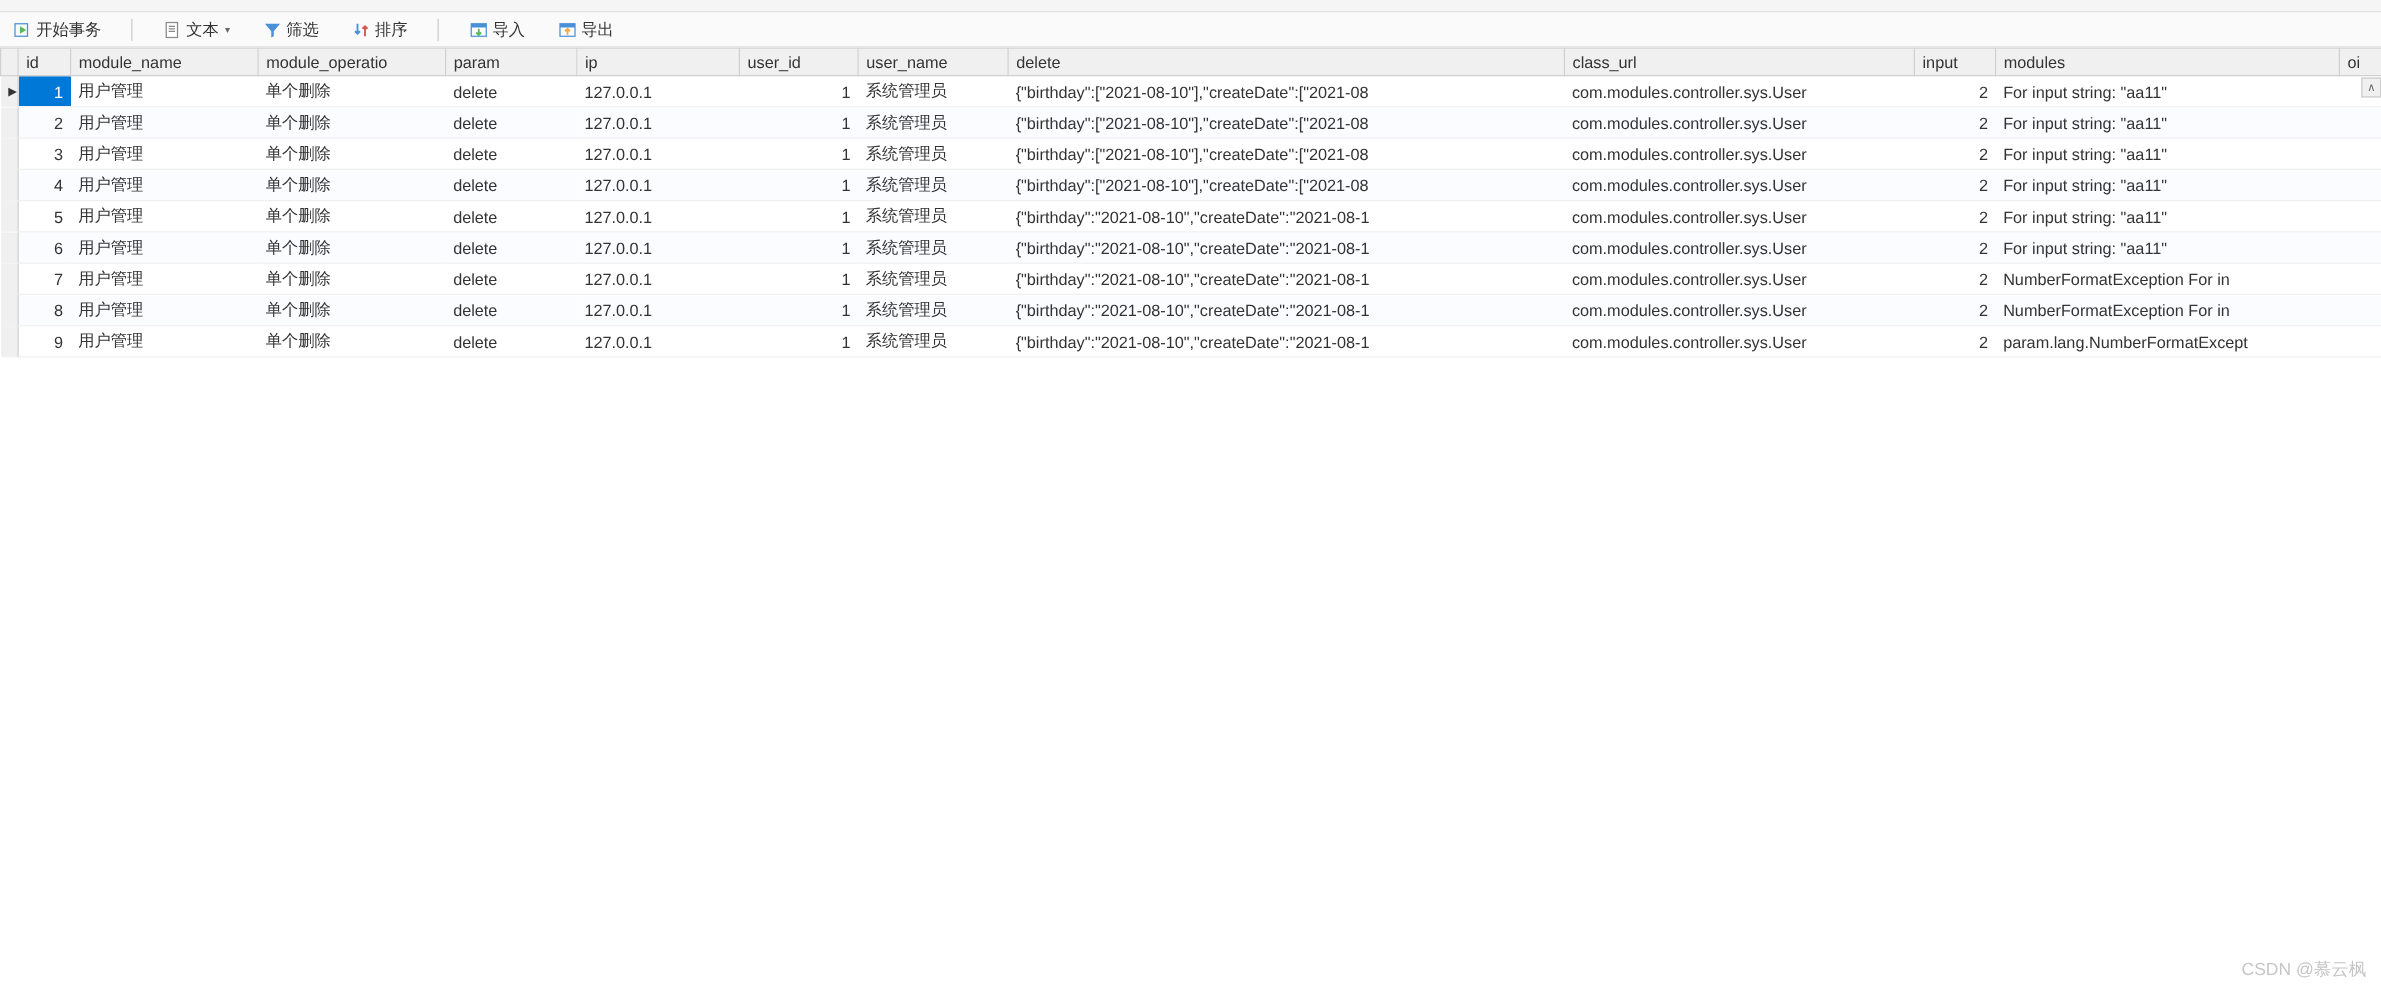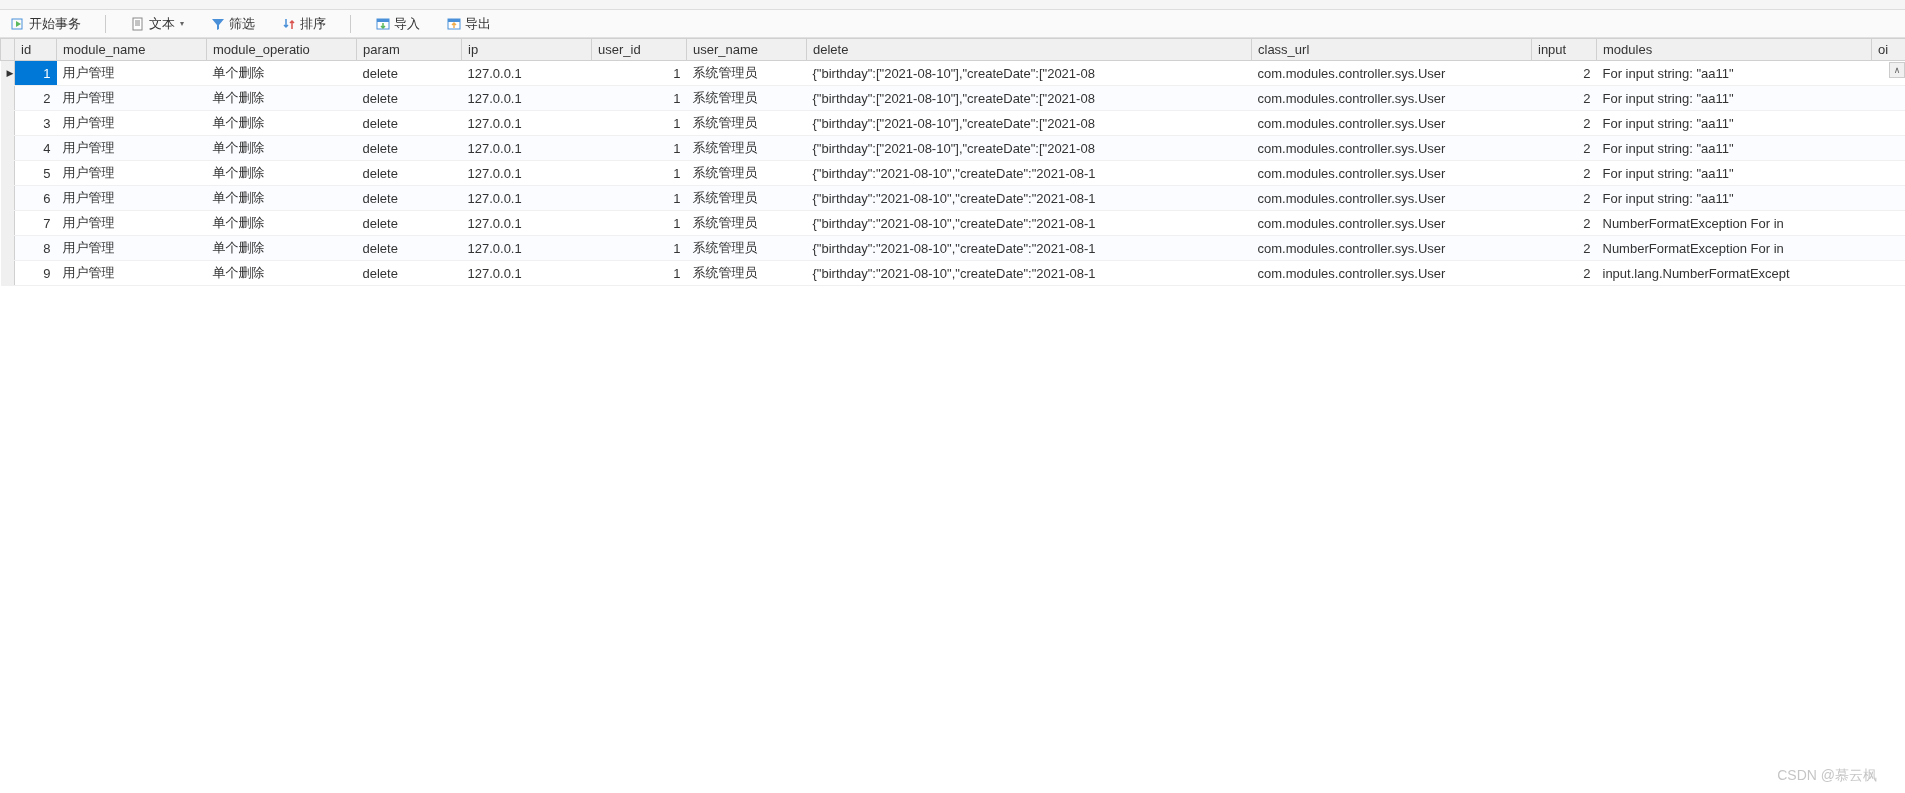--- a/index.html
+++ b/index.html
@@ -94,21 +94,21 @@
   color: #333;
 }
 .selected-cell {
   background: #0078d7;
   color: #fff;
   text-align: right;
 }
 .num-right { text-align: right; }
 .watermark {
   position: fixed;
-  right: 28px;
+  right: 12px;
   bottom: 8px;
   color: rgba(150,150,150,0.55);
   font-size: 14px;
   pointer-events: none;
 }
 .scroll-up {
   position: absolute;
   right: 0;
   top: 24px;
   width: 16px;
@@ -350,21 +350,21 @@
           <td class="num-right">9</td>
           <td>用户管理</td>
           <td>单个删除</td>
           <td>delete</td>
           <td>127.0.0.1</td>
           <td class="num-right">1</td>
           <td>系统管理员</td>
           <td>{"birthday":"2021-08-10","createDate":"2021-08-1</td>
           <td>com.modules.controller.sys.User</td>
           <td class="num-right">2</td>
-          <td>input.lang.NumberFormatExcept</td>
+          <td>param.lang.NumberFormatExcept</td>
           <td></td>
         </tr>
       </tbody>
 </table>
 <div class="scroll-up">∧</div>
 </div>
 
 <div class="watermark">CSDN @慕云枫</div>
 
 </body></html>

